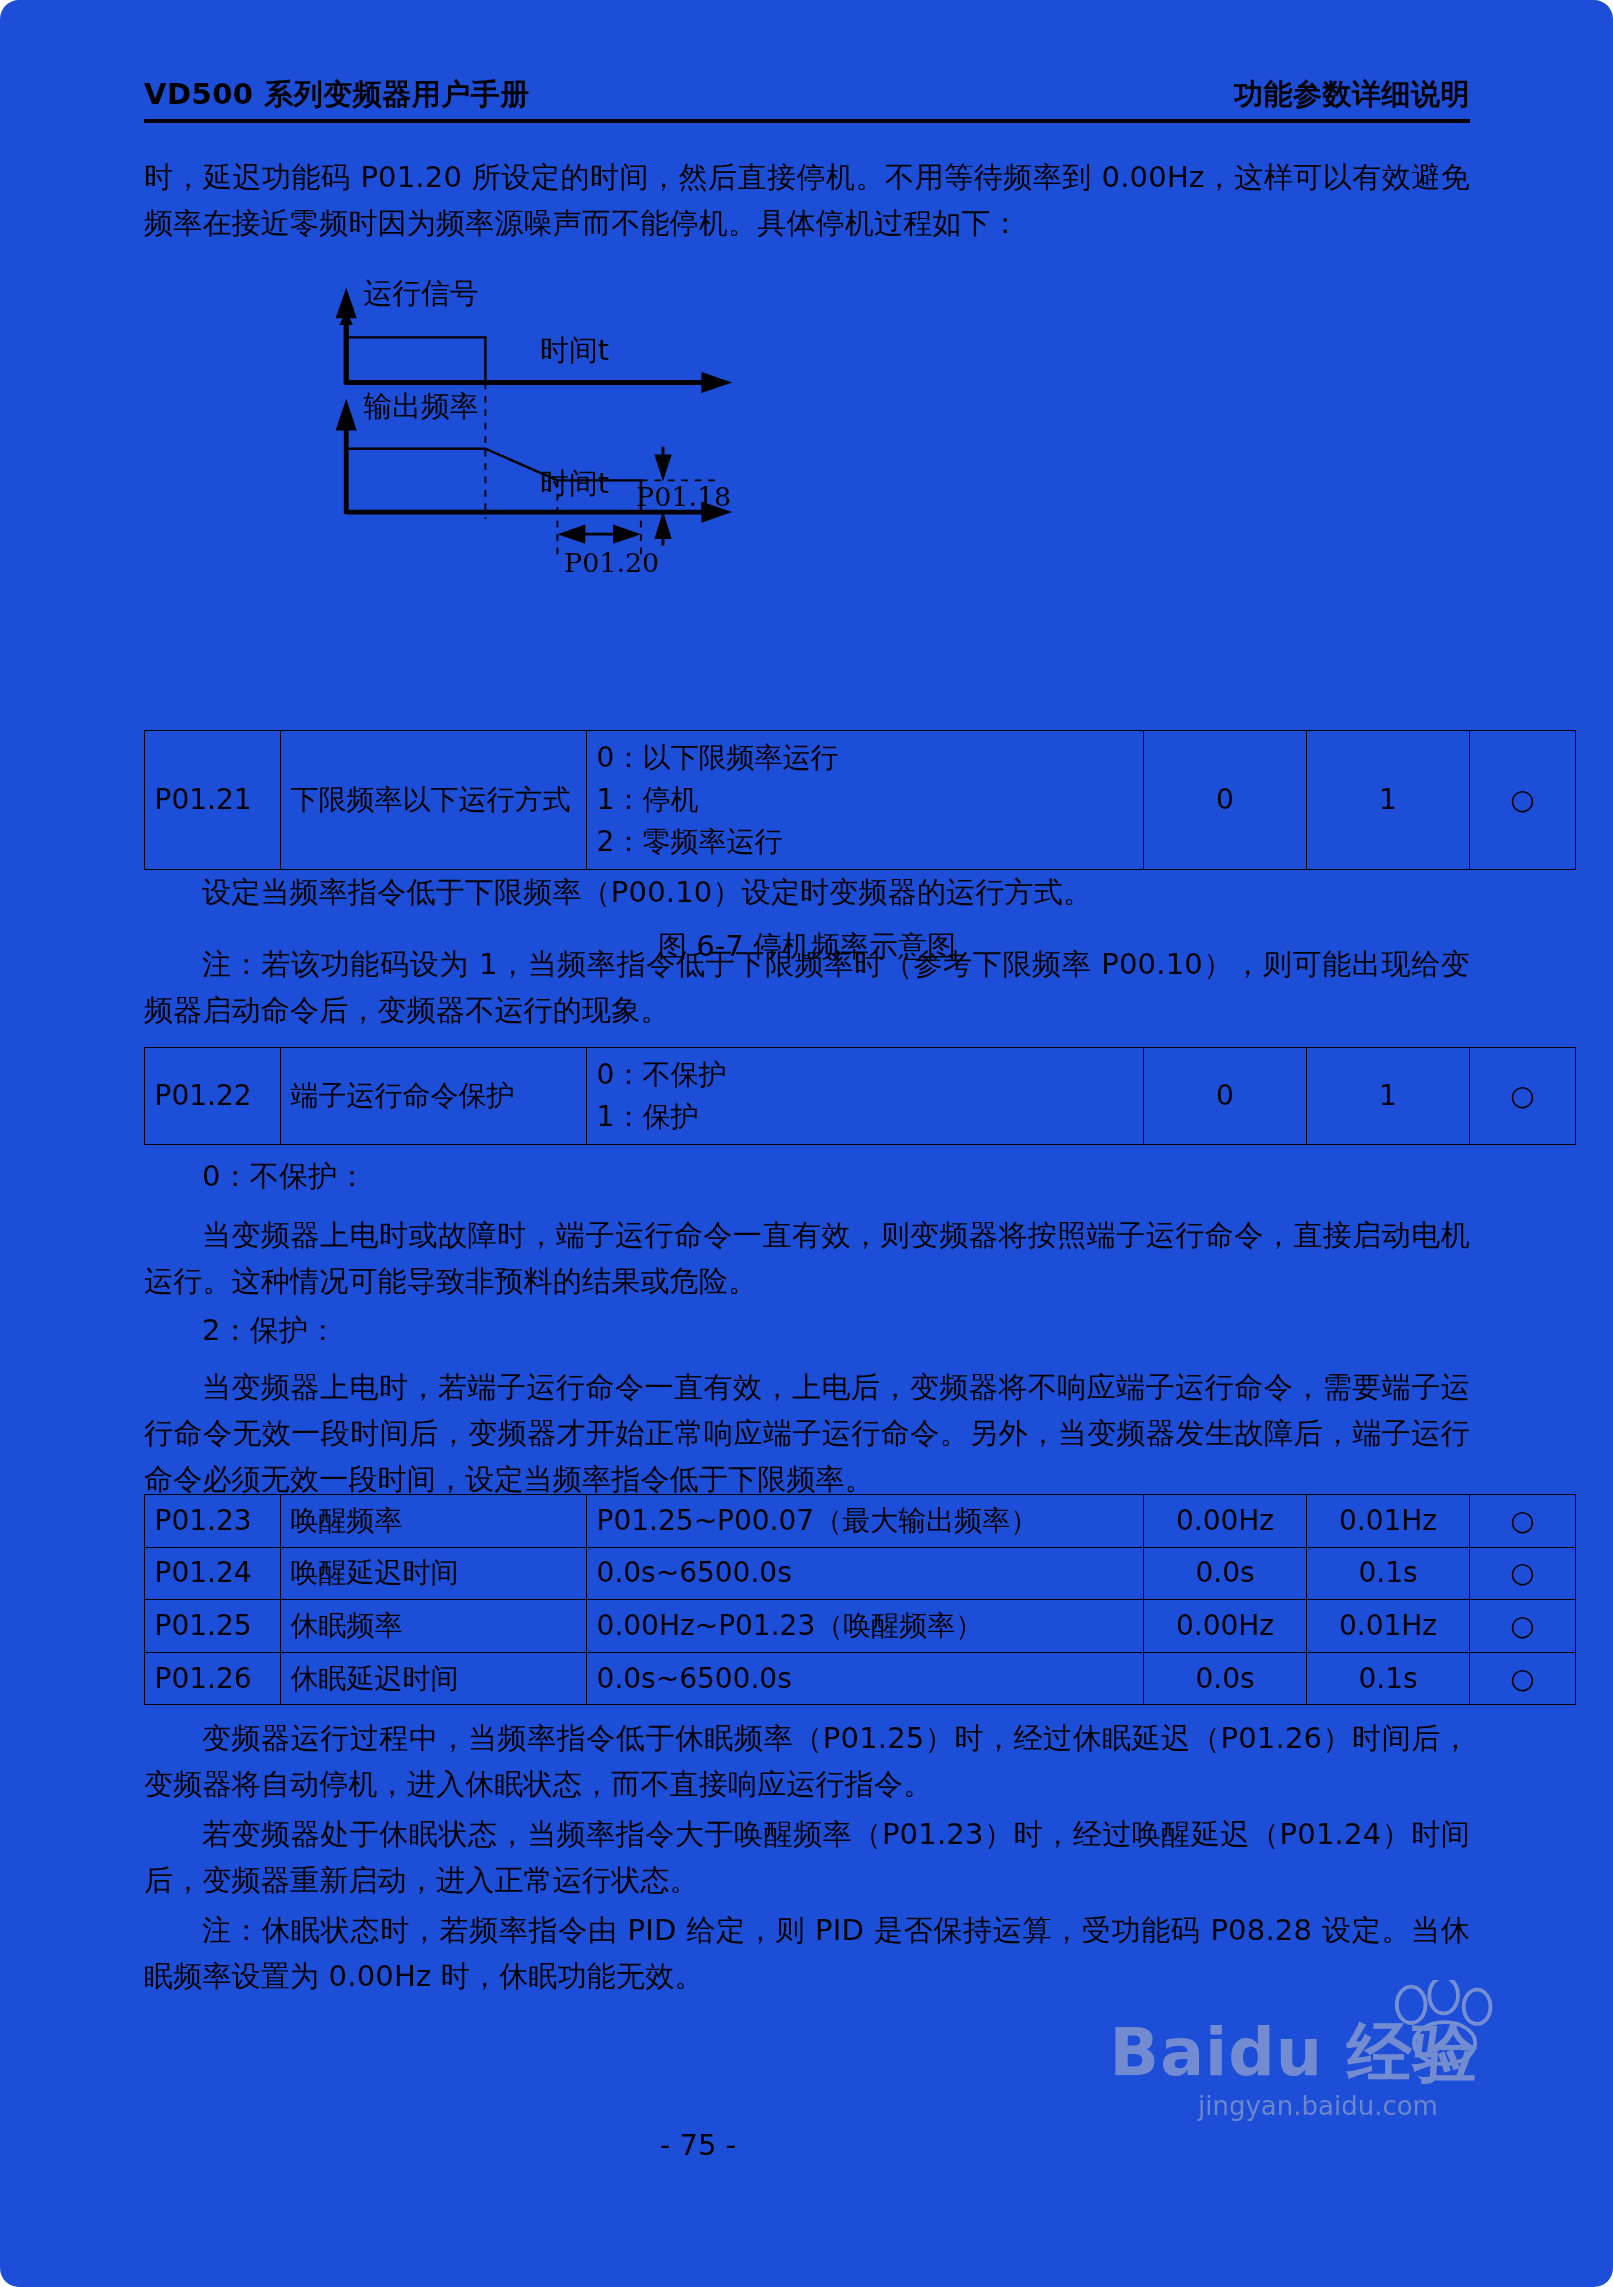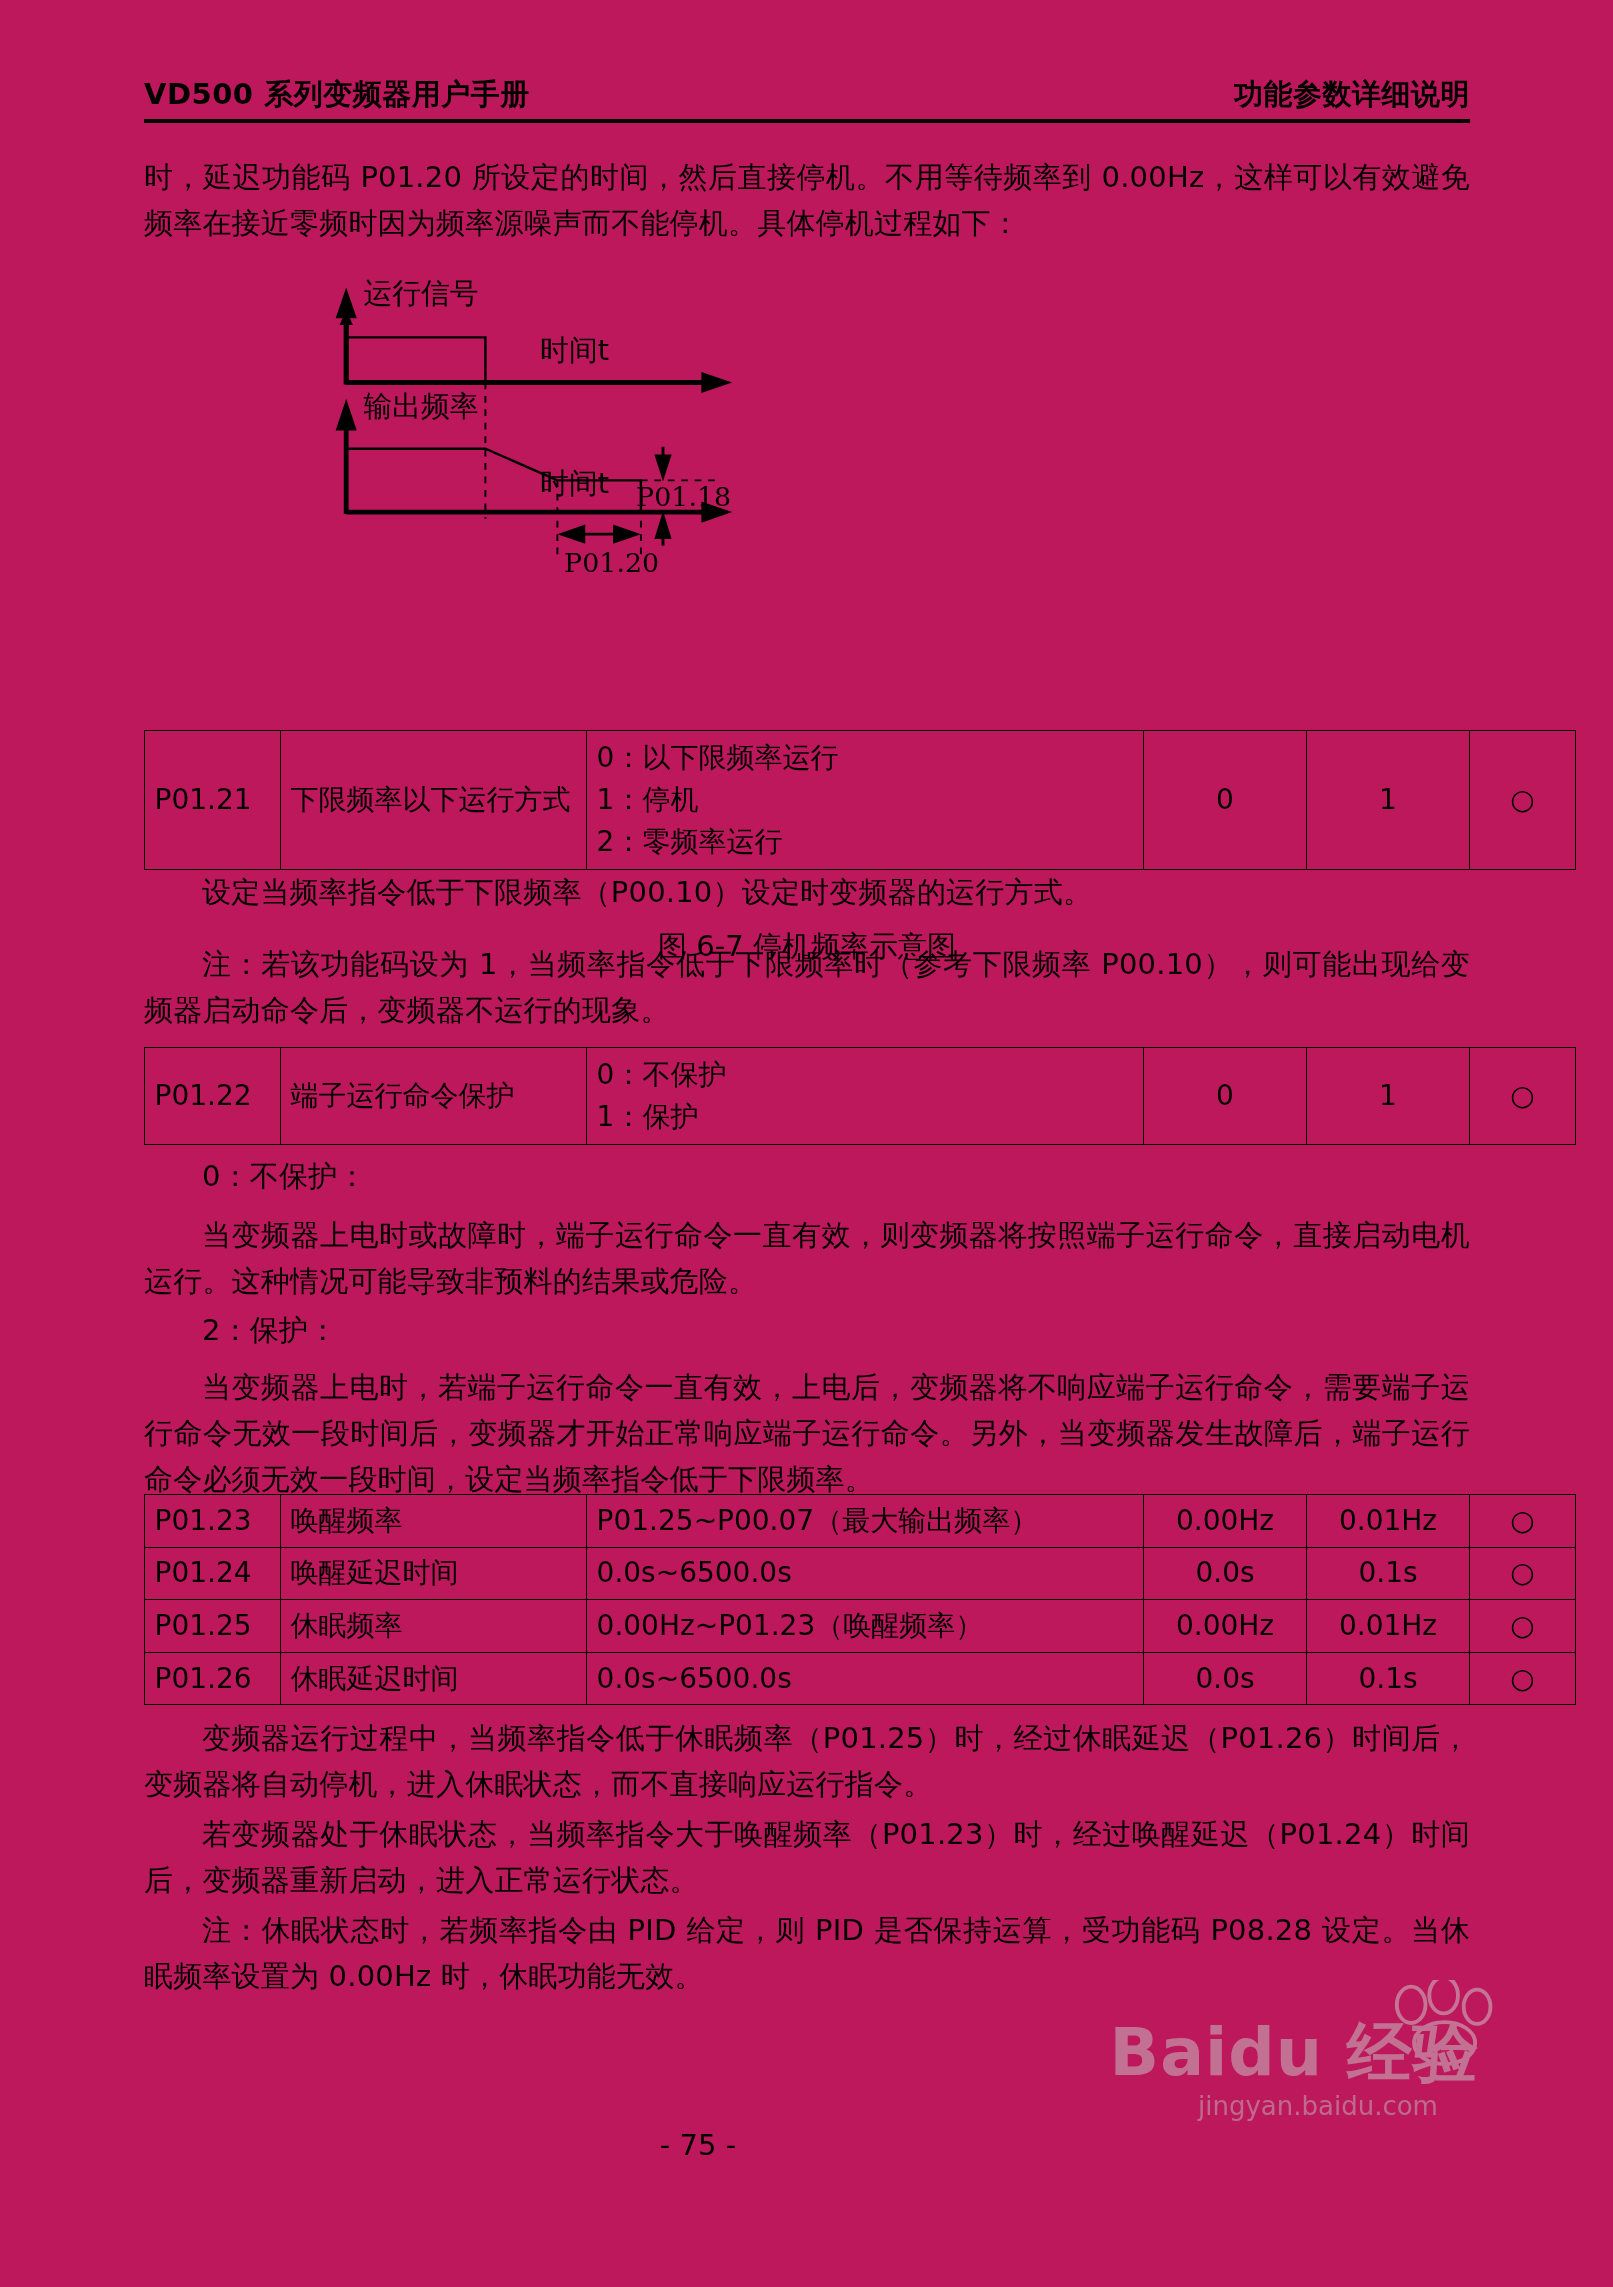--- a/index.html
+++ b/index.html
@@ -8,23 +8,24 @@
     background: #ffffff;
   }
   body {
     font-family: "DejaVu Sans", "Liberation Sans", sans-serif;
     color: #000000;
   }
   .page {
     position: relative;
     width: 1613px;
     height: 2287px;
-    background: #be185d;
+    background: #1d4ed8;
     overflow: hidden;
     box-sizing: border-box;
+    border-radius: 19px;
   }
 
   
   .header {
     position: absolute;
     left: 144px;
     top: 75px;
     width: 1326px;
     display: flex;
     justify-content: space-between;

